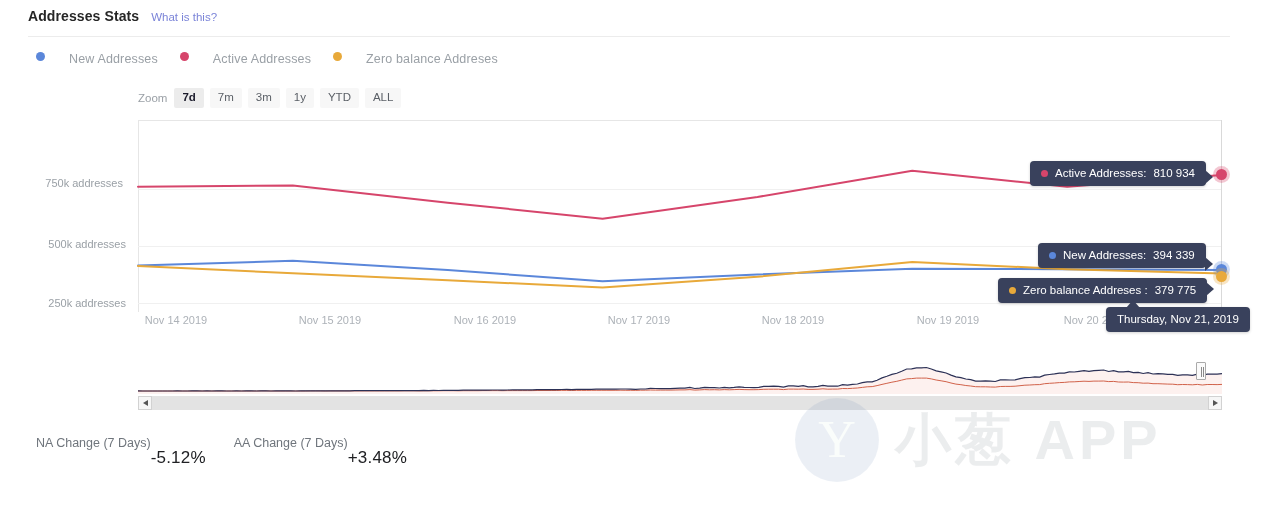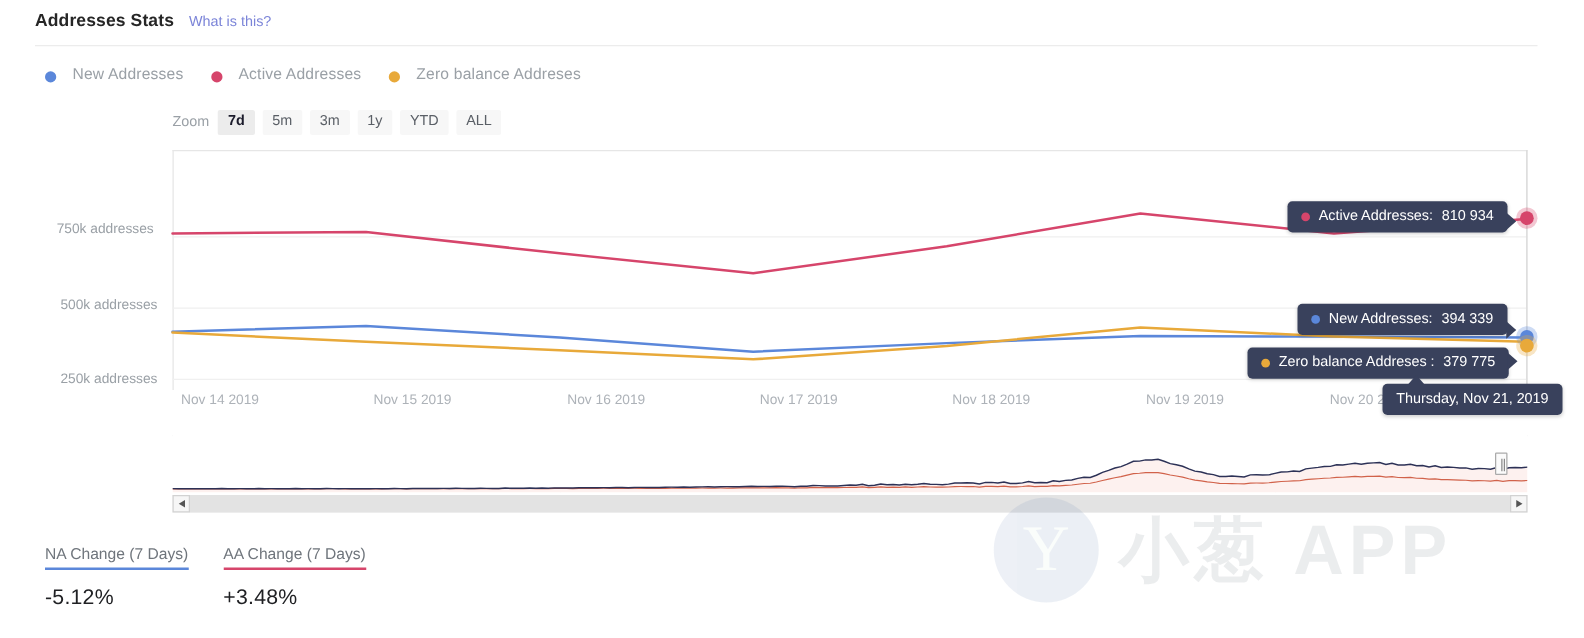--- a/index.html
+++ b/index.html
@@ -13,21 +13,21 @@
   #root { position: relative; width: 1267px; height: 510px; background:#fff; }
 
   
   .header { position:absolute; left:28px; top:8px; display:flex; align-items:baseline; gap:12px; }
   .header .title { font-size:14px; color:#262626; font-weight:600; letter-spacing:.1px; }
   .header .what  { font-size:11.5px; color:#7b84d8; }
   .hrule { position:absolute; left:28px; top:36px; width:1202px; height:1px; background:#ececec; }
 
   
   .legend { position:absolute; left:36px; top:52px; display:flex; align-items:center; gap:22px; }
-  .legend-item { display:flex; align-items:flex-end; gap:13px; cursor:pointer; }
+  .legend-item { display:flex; align-items:flex-start; gap:24px; cursor:pointer; }
   .legend-dot { width:9px; height:9px; border-radius:50%; display:inline-block; }
   .legend-label { font-size:12.5px; color:#9aa0a6; letter-spacing:.15px; }
 
   
   .range-row { position:absolute; left:138px; top:88px; width:1092px; height:22px; }
   .zoom-group { position:absolute; left:0; top:0; display:flex; align-items:center; gap:6px; }
   .zoom-label { font-size:11.5px; color:#9aa0a6; margin-right:1px; }
   .zoom-btn {
     font-size:11.5px; color:#5a5f66; background:#f7f7f7;
     border-radius:2px; padding:2px 7px 3px; line-height:13px; cursor:pointer;
@@ -87,21 +87,21 @@
   .sb-track { position:absolute; left:138px; top:396px; width:1084px; height:14px; background:#f0f0f0; }
   .sb-thumb { position:absolute; left:152px; top:396px; width:1056px; height:14px; background:#e3e3e3; cursor:grab; }
   .sb-btn {
     position:absolute; top:396px; width:14px; height:14px; background:#f6f6f6;
     border:1px solid #d2d2d2; cursor:pointer;
   }
   .sb-btn .ar { position:absolute; left:4px; top:3px; width:0; height:0; border-style:solid; }
 
   
   .stats { position:absolute; left:36px; top:436px; display:flex; gap:28px; }
-  .stat { display:flex; flex-direction:column; }
+  .stat { display:flex; }
   .stat-label { font-size:12.5px; color:#6f757c; padding-bottom:4px; white-space:nowrap; }
   .stat-underline { height:2px; width:100%; }
   .stat-value { font-size:17px; color:#202124; margin-top:12px; letter-spacing:.2px; }
 
   
   .wm { position:absolute; left:795px; top:398px; display:flex; align-items:center; gap:16px; opacity:.10; pointer-events:none; }
   .wm-circle {
     width:84px; height:84px; border-radius:50%; background:#4a6fa5;
     display:flex; align-items:center; justify-content:center;
   }
@@ -131,21 +131,21 @@
     <div class="legend-item">
       <span class="legend-dot" style="background:#e8a93a"></span>
       <span class="legend-label">Zero balance Addreses</span>
     </div>
   </div>
 
   <div class="range-row">
     <div class="zoom-group">
       <span class="zoom-label">Zoom</span>
       <span class="zoom-btn active">7d</span>
-      <span class="zoom-btn">5m</span>
+      <span class="zoom-btn">7m</span>
       <span class="zoom-btn">3m</span>
       <span class="zoom-btn">1y</span>
       <span class="zoom-btn">YTD</span>
       <span class="zoom-btn">ALL</span>
     </div>
   </div>
 
   <div class="plot-border-t"></div>
   <div class="plot-border-l"></div>
   <div class="plot-border-r"></div>

